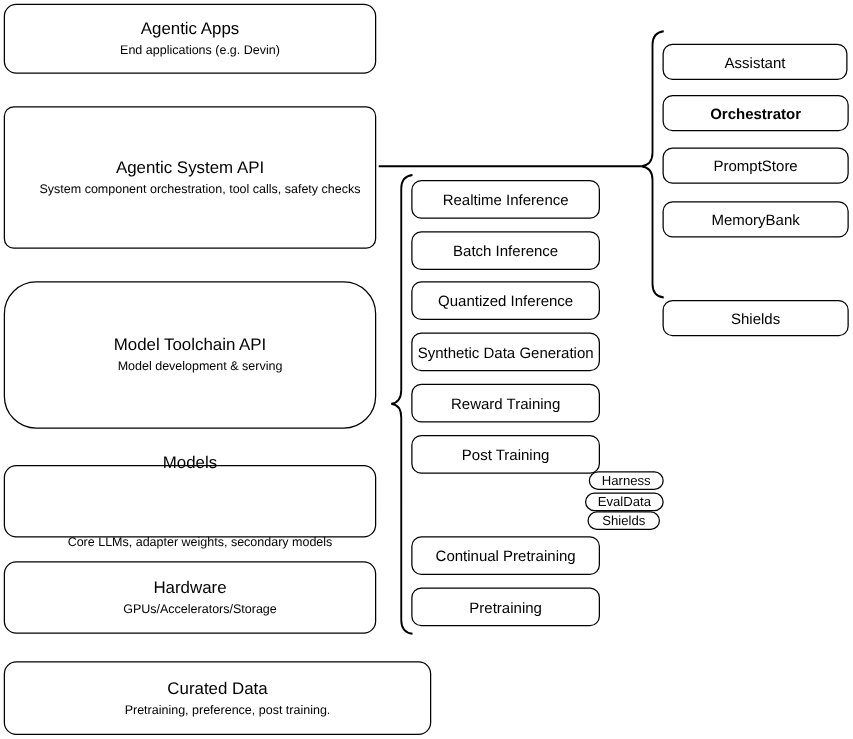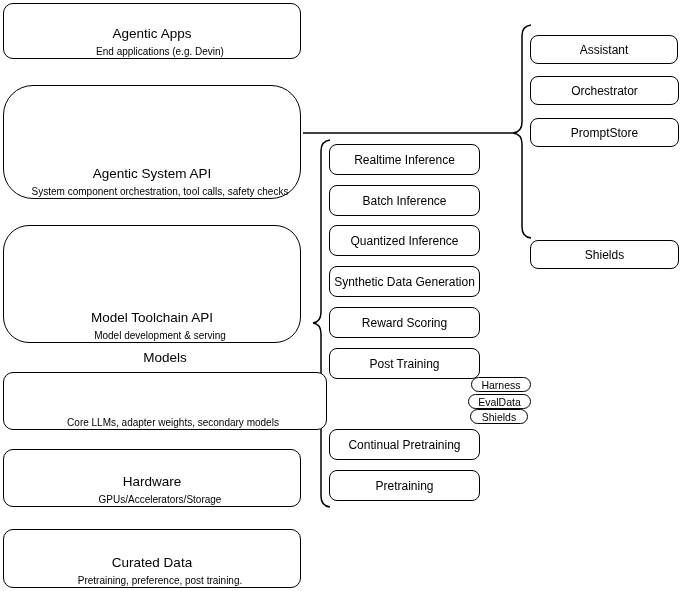--- a/index.html
+++ b/index.html
@@ -17,21 +17,21 @@
     color: #000000;
   }
   .node {
     position: absolute;
     box-sizing: border-box;
     border: 1.5px solid #000000;
     background: #ffffff;
     display: flex;
     flex-direction: column;
     align-items: center;
-    justify-content: flex-end;
+    justify-content: center;
     text-align: center;
   }
   .node .title {
     font-size: 13.5px;
     line-height: 16px;
     white-space: nowrap;
   }
   .node .subtitle {
     font-size: 10px;
     line-height: 13px;
@@ -82,56 +82,57 @@
     <path d="M303 133 L513 133" fill="none" stroke="#000000" stroke-width="1.5"></path>
     <path d="M330 140 Q321 141 321 151 L321 312 Q321 322 313 323 Q321 324 321 334 L321 496 Q321 506 330 507" fill="none" stroke="#000000" stroke-width="1.5"></path>
     <path d="M531 25 Q522 26 522 36 L522 122 Q522 132 513 133 Q522 134 522 144 L522 227 Q522 237 531 238" fill="none" stroke="#000000" stroke-width="1.5"></path>
   </svg>
 
   <div class="node" style="left:3px; top:3px; width:298px; height:56px; border-radius:10px;">
     <div class="title">Agentic Apps</div>
     <div class="subtitle">End applications (e.g. Devin)</div>
   </div>
 
-  <div class="node" style="left:3px; top:85px; width:298px; height:114px; border-radius:30px;">
+  <div class="node" style="left:3px; top:85px; width:298px; height:114px; border-radius:8px;">
     <div class="title">Agentic System API</div>
     <div class="subtitle">System component orchestration, tool calls, safety checks</div>
   </div>
 
   <div class="node" style="left:3px; top:225px; width:298px; height:118px; border-radius:26px;">
     <div class="title">Model Toolchain API</div>
     <div class="subtitle">Model development &amp; serving</div>
   </div>
 
-  <div class="node" style="left:3px; top:372px; width:324px; height:58px; border-radius:10px;gap:47px;">
+  <div class="node" style="left:3px; top:372px; width:298px; height:58px; border-radius:10px;gap:47px;">
     <div class="title">Models</div>
     <div class="subtitle">Core LLMs, adapter weights, secondary models</div>
   </div>
 
   <div class="node" style="left:3px; top:449px; width:298px; height:58px; border-radius:10px;">
     <div class="title">Hardware</div>
     <div class="subtitle">GPUs/Accelerators/Storage</div>
   </div>
 
-  <div class="node" style="left:3px; top:529px; width:298px; height:59px; border-radius:10px;">
+  <div class="node" style="left:3px; top:529px; width:342px; height:59px; border-radius:10px;">
     <div class="title">Curated Data</div>
     <div class="subtitle">Pretraining, preference, post training.</div>
   </div>
 
   <div class="smallnode" style="left:329px; top:144px; width:151px; height:31px;">Realtime Inference</div>
   <div class="smallnode" style="left:329px; top:185px; width:151px; height:31px;">Batch Inference</div>
   <div class="smallnode" style="left:329px; top:225px; width:151px; height:31px;">Quantized Inference</div>
   <div class="smallnode" style="left:329px; top:266px; width:151px; height:31px;">Synthetic Data Generation</div>
-  <div class="smallnode" style="left:329px; top:307px; width:151px; height:31px;">Reward Scoring</div>
+  <div class="smallnode" style="left:329px; top:307px; width:151px; height:31px;">Reward Training</div>
   <div class="smallnode" style="left:329px; top:348px; width:151px; height:31px;">Post Training</div>
   <div class="smallnode" style="left:329px; top:429px; width:151px; height:31px;">Continual Pretraining</div>
   <div class="smallnode" style="left:329px; top:470px; width:151px; height:31px;">Pretraining</div>
 
   <div class="pill" style="left:471px; top:377px; width:60px; height:15px;">Harness</div>
   <div class="pill" style="left:468px; top:394px; width:63px; height:15px;">EvalData</div>
   <div class="pill" style="left:470px; top:409px; width:58px; height:15px;">Shields</div>
 
   <div class="smallnode" style="left:530px; top:35px; width:148px; height:29px;">Assistant</div>
-  <div class="smallnode" style="left:530px; top:76px; width:149px; height:29px;">Orchestrator</div>
+  <div class="smallnode" style="left:530px; top:76px; width:149px; height:29px;font-weight:bold;">Orchestrator</div>
   <div class="smallnode" style="left:530px; top:118px; width:149px; height:29px;">PromptStore</div>
+  <div class="smallnode" style="left:530px; top:161px; width:149px; height:29px;">MemoryBank</div>
   <div class="smallnode" style="left:530px; top:205px; width:149px; height:29px;margin-top:35px;">Shields</div>
 
 </div>
 
 </body></html>

